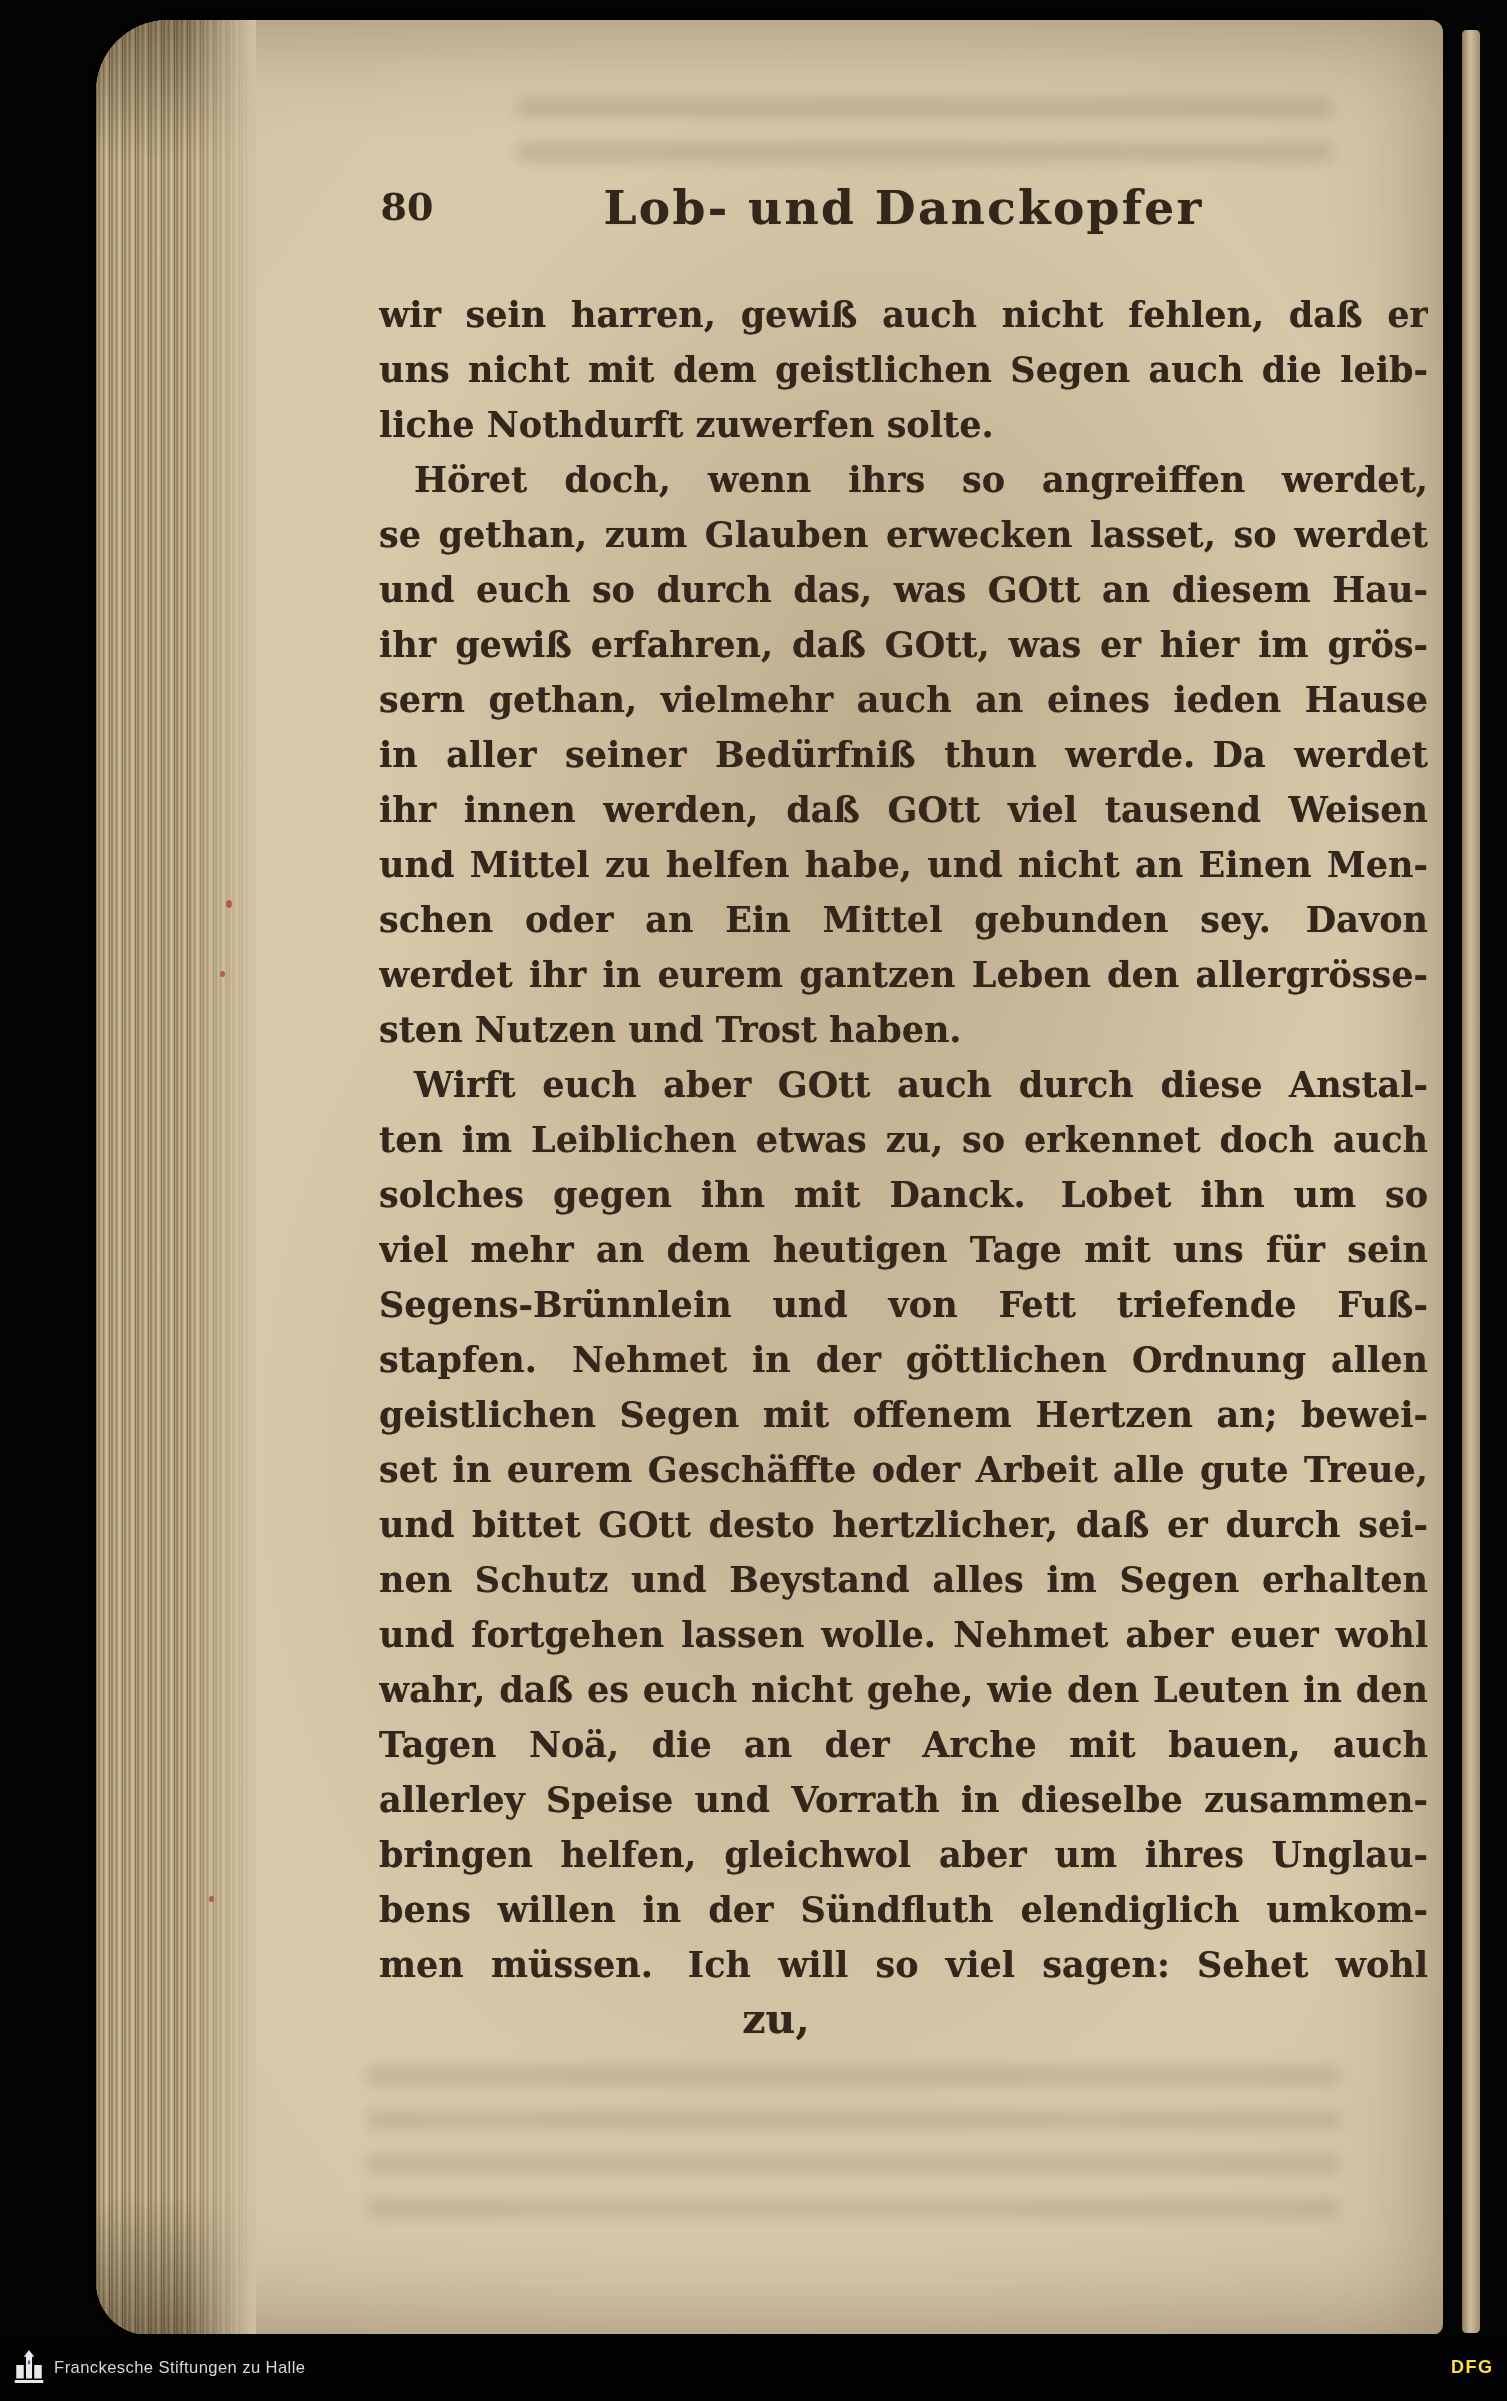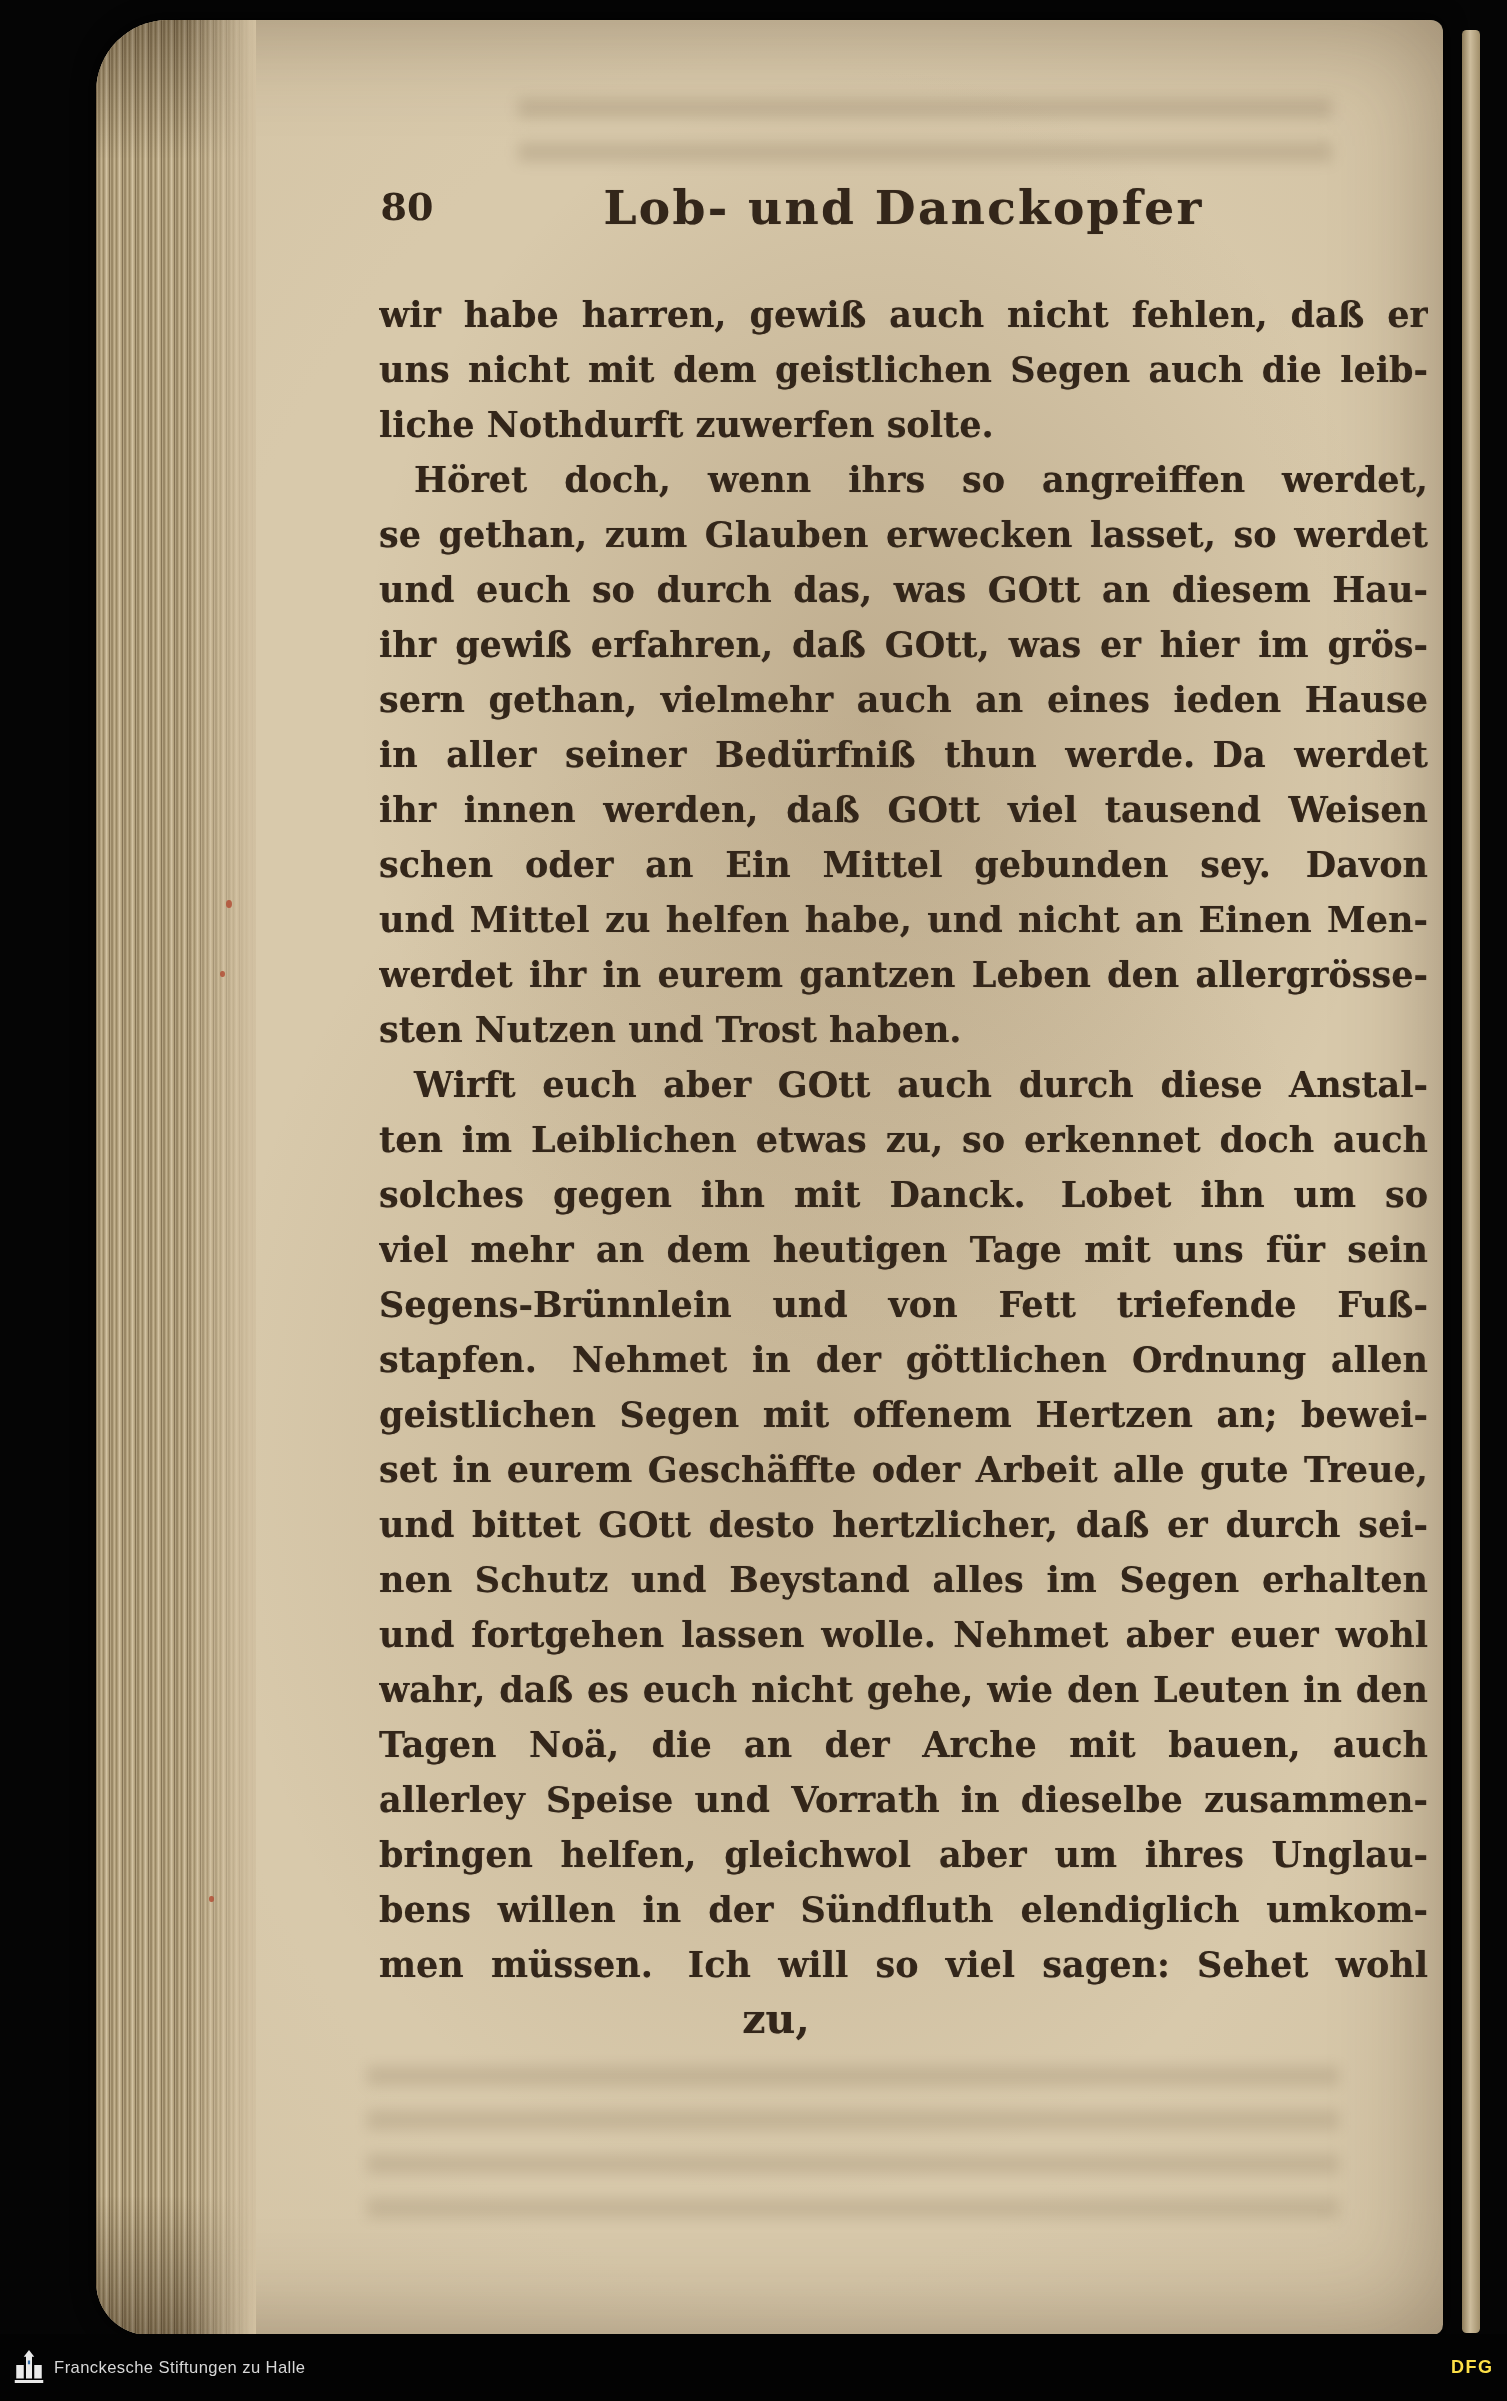--- a/index.html
+++ b/index.html
@@ -116,32 +116,32 @@
   <div class="speck speck1"></div>
   <div class="speck speck2"></div>
   <div class="speck speck3"></div>
 
   <div class="content">
     <div class="header-row">
       <span class="page-number">80</span>
       <div class="running-header">Lob- und Danckopfer</div>
     </div>
 
-    <div class="line">wir habe harren, gewiß auch nicht fehlen, daß er</div>
+    <div class="line">wir sein harren, gewiß auch nicht fehlen, daß er</div>
     <div class="line">uns nicht mit dem geistlichen Segen auch die leib-</div>
     <div class="line para-end">liche Nothdurft zuwerfen solte.</div>
     <div class="line"> Höret doch, wenn ihrs so angreiffen werdet,</div>
     <div class="line">se gethan, zum Glauben erwecken lasset, so werdet</div>
     <div class="line">und euch so durch das, was GOtt an diesem Hau-</div>
     <div class="line">ihr gewiß erfahren, daß GOtt, was er hier im grös-</div>
     <div class="line">sern gethan, vielmehr auch an eines ieden Hause</div>
     <div class="line">in aller seiner Bedürfniß thun werde. Da werdet</div>
     <div class="line">ihr innen werden, daß GOtt viel tausend Weisen</div>
+    <div class="line">und Mittel zu helfen habe, und nicht an Einen Men-</div>
     <div class="line">schen oder an Ein Mittel gebunden sey.  Davon</div>
-    <div class="line">und Mittel zu helfen habe, und nicht an Einen Men-</div>
     <div class="line">werdet ihr in eurem gantzen Leben den allergrösse-</div>
     <div class="line para-end">sten Nutzen und Trost haben.</div>
     <div class="line"> Wirft euch aber GOtt auch durch diese Anstal-</div>
     <div class="line">ten im Leiblichen etwas zu, so erkennet doch auch</div>
     <div class="line">solches gegen ihn mit Danck.  Lobet ihn um so</div>
     <div class="line">viel mehr an dem heutigen Tage mit uns für sein</div>
     <div class="line">Segens-Brünnlein und von Fett triefende Fuß-</div>
     <div class="line">stapfen.  Nehmet in der göttlichen Ordnung allen</div>
     <div class="line">geistlichen Segen mit offenem Hertzen an; bewei-</div>
     <div class="line">set in eurem Geschäffte oder Arbeit alle gute Treue,</div>

